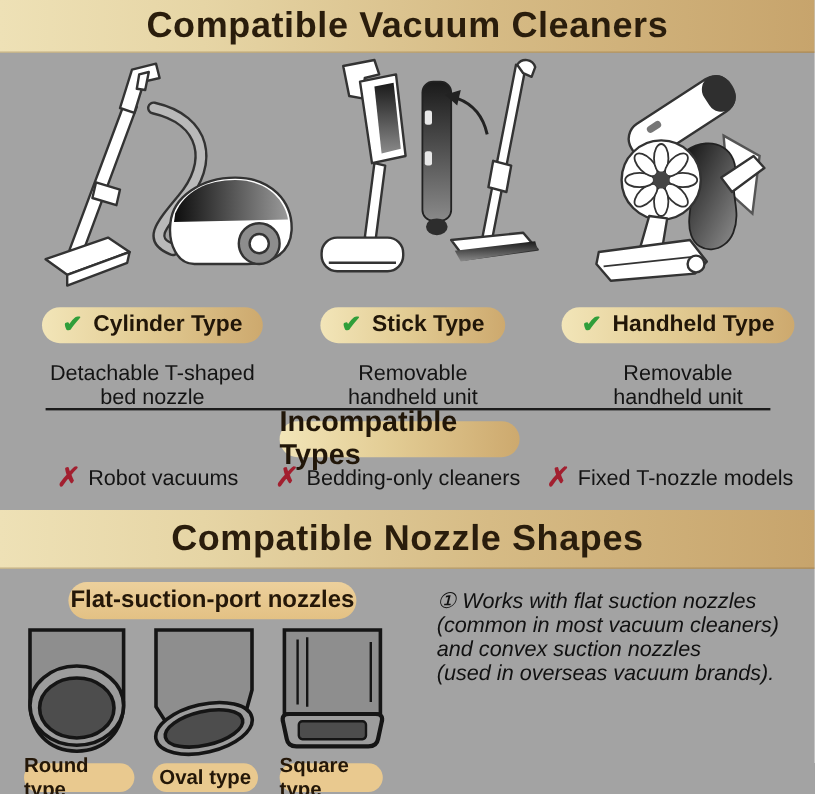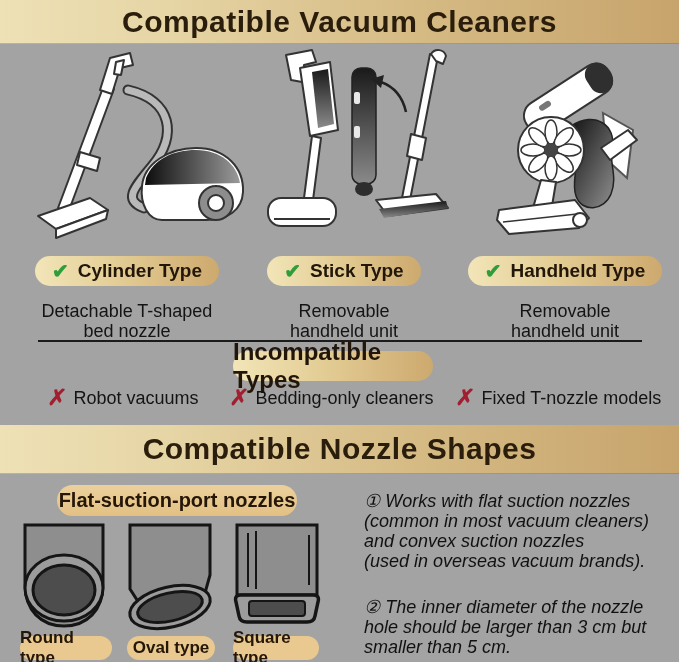--- a/index.html
+++ b/index.html
@@ -267,20 +267,15 @@
     <span>Square type</span>
   </div>
 
   <div class="notes">
     <div class="note">
       <div>① Works with flat suction nozzles</div>
       <div>(common in most vacuum cleaners)</div>
       <div>and convex suction nozzles</div>
       <div>(used in overseas vacuum brands).</div>
     </div>
-    <div class="note">
-      <div>② The inner diameter of the nozzle</div>
-      <div>hole should be larger than 3 cm but</div>
-      <div>smaller than 5 cm.</div>
-    </div>
   </div>
 
 </div>
 
 </body></html>

